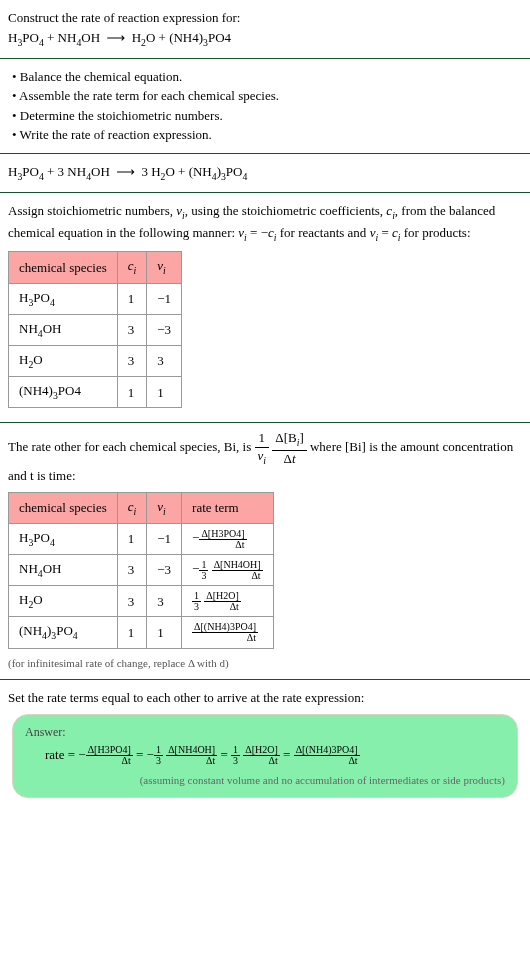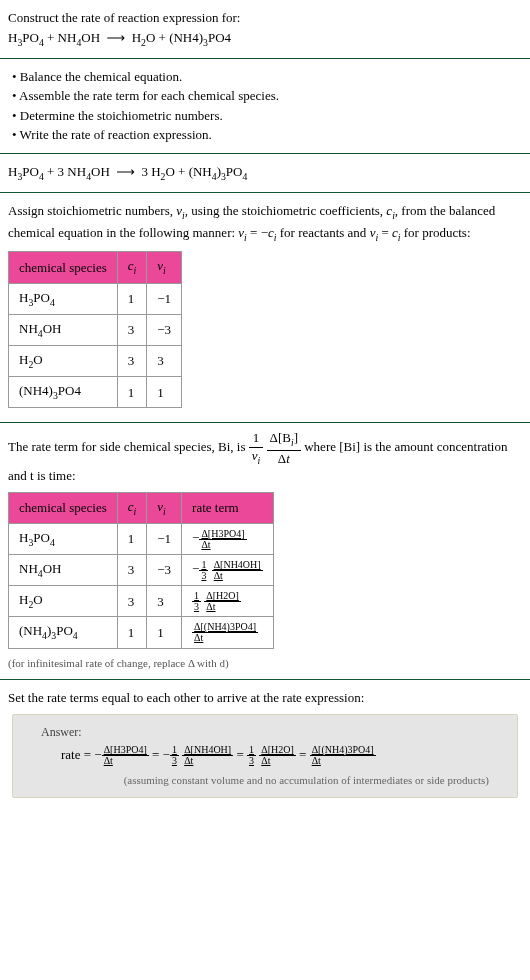--- a/index.html
+++ b/index.html
@@ -33,49 +33,48 @@
     margin: 6px 0;
   }
   table.data td, table.data th {
     border: 1px solid #999;
     padding: 4px 10px;
     font-weight: normal;
     text-align: left;
     white-space: nowrap;
   }
   table.data th {
-    background: #ec4899;
+    background: #fca5a5;
   }
   .footnote {
     font-size: 11px;
     color: #555;
     margin-top: 4px;
   }
   .answer-box {
-    background: #e5e5e5;
+    background: #86efac;
     border: 1px solid #d9d5bf;
-    border-radius: 2px;
-    padding: 8px 28px;
+    border-radius: 16px;
+    padding: 8px 12px;
     margin: 6px 4px;
   }
   .answer-title {
     font-size: 12px;
     color: #444;
   }
   .answer-body {
     margin-left: 20px;
     margin-top: 4px;
   }
   .frac {
     display: inline-block;
     vertical-align: middle;
-    text-align: left;
+    text-align: right;
     font-size: 10px;
     line-height: 1;
-    text-decoration: underline;
   }
   .frac .num {
     display: block;
     border-bottom: 1px solid #000;
     padding: 0 2px;
   }
   .frac .den {
     display: block;
     padding: 0 2px;
   }
@@ -156,21 +155,21 @@
       <td>(NH4)<sub>3</sub>PO4</td>
       <td>1</td>
       <td>1</td>
     </tr>
   </tbody>
     </table>
 </div>
 
 <div class="section">
   <div>
-    <span>The rate term for side chemical species, Bi, is </span>
+    <span>The rate other for each chemical species, Bi, is </span>
     <span class="fracbig"><span class="num">1</span><span class="den"><i>ν<sub>i</sub></i></span></span>
     <span class="fracbig"><span class="num">Δ[B<sub><i>i</i></sub>]</span><span class="den">Δ<i>t</i></span></span>
     <span> where [Bi] is the amount concentration and t is time:</span>
   </div>
   <table class="data">
     <tbody>
         <tr>
       <th>chemical species</th>
       <th><i>c<sub>i</sub></i></th>
       <th><i>ν<sub>i</sub></i></th>

